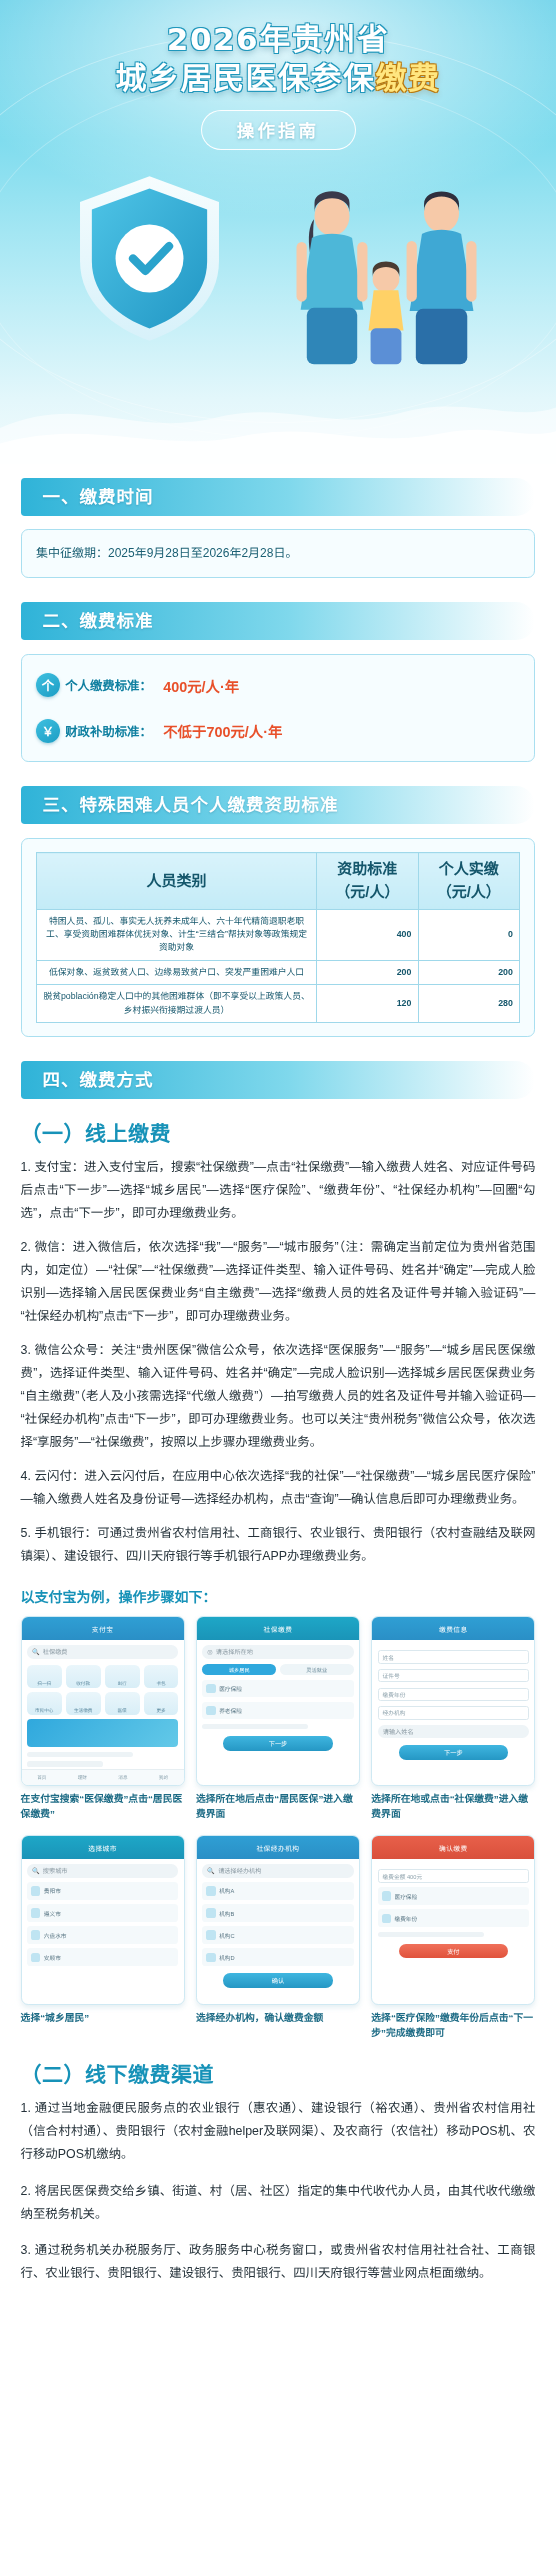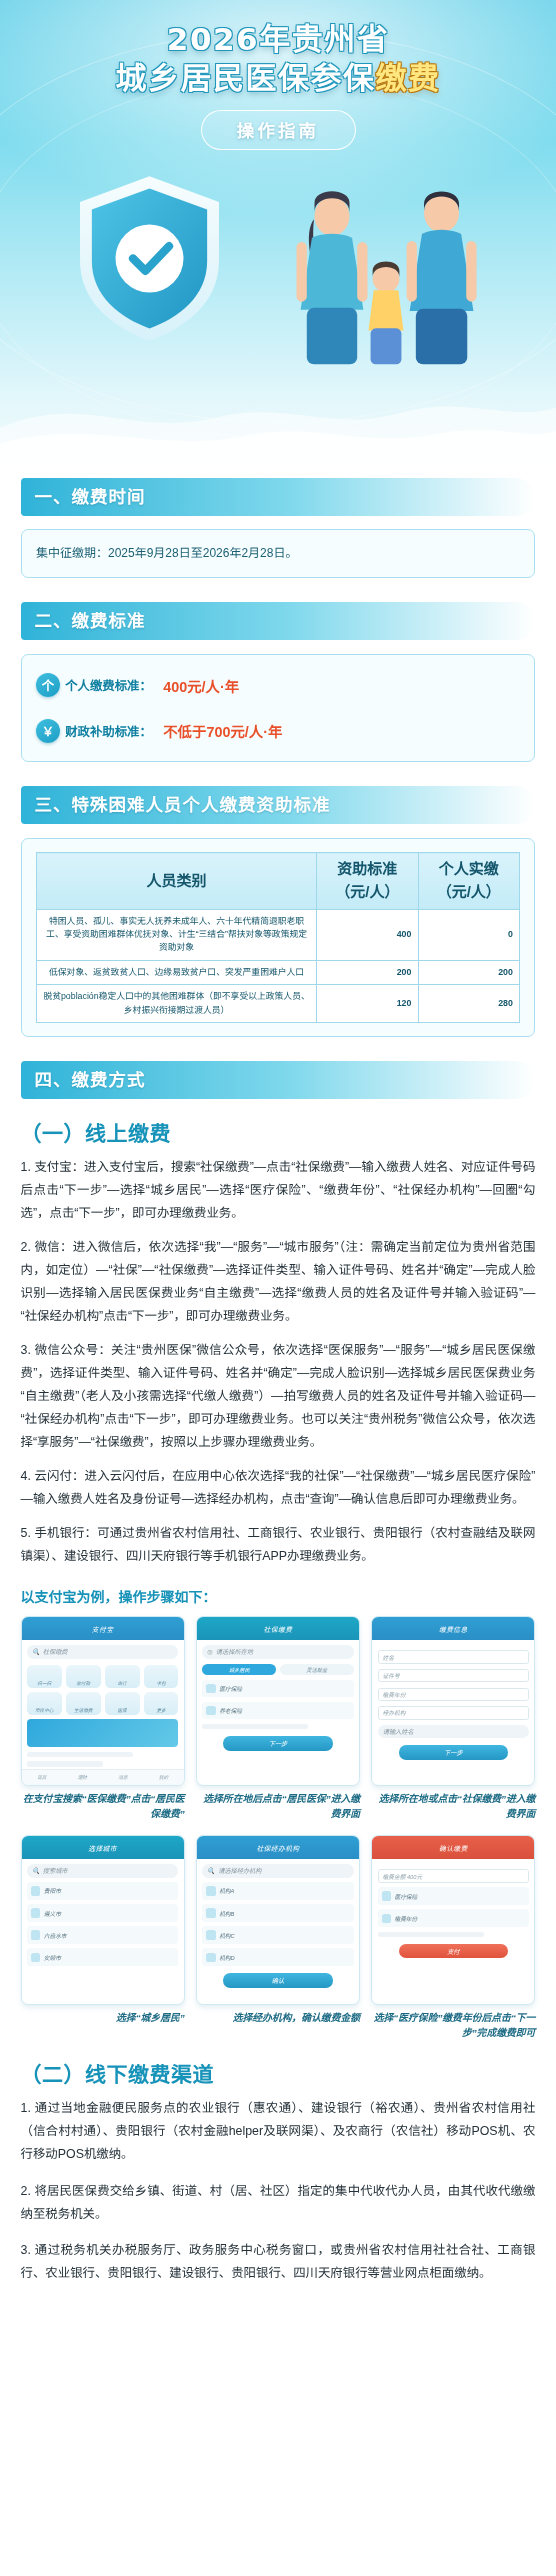--- a/index.html
+++ b/index.html
@@ -122,21 +122,21 @@
     background: linear-gradient(90deg,#2fb3d8 0%, #7fd8ec 52%, rgba(200,240,250,0) 100%);
     border-radius: 4.1px 20.6px 20.6px 4.1px;
   }
   .sec-head .txt {
     position: relative;
     color: #fff;
     font-size: 17.5px;
     font-weight: bold;
     letter-spacing: 1px;
     line-height: 38px;
-    padding-left: 14px;
+    padding-left: 22px;
     text-shadow: 0 1px 2.1px rgba(10,80,110,.25);
   }
 
   .panel {
     border: 1px solid #a9dff0;
     border-radius: 7.2px;
     background: #f6fdff;
     padding: 13.4px 14.4px;
   }
 
@@ -217,21 +217,21 @@
     margin: 17.5px 0 10.3px;
   }
 
   
   .phones {
     display: grid;
     grid-template-columns: repeat(3, 1fr);
     gap: 13.4px 11.3px;
     margin-bottom: 5.2px;
   }
-  .phone-cell { text-align: right; font-style: italic; }
+  .phone-cell { text-align: left; }
   .phone {
     width: 100%;
     height: 170px;
     border-radius: 7.2px;
     background: #ffffff;
     border: 1px solid #cfe9f3;
     box-shadow: 0 2.1px 5.2px rgba(80,150,180,.14);
     overflow: hidden;
     position: relative;
   }

